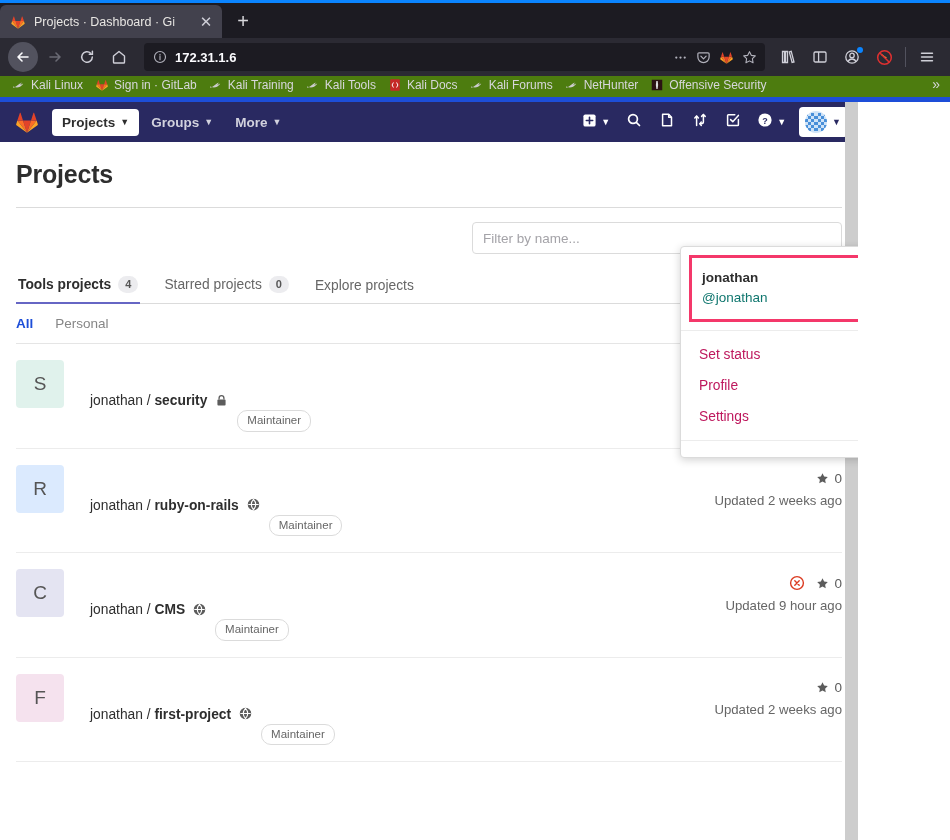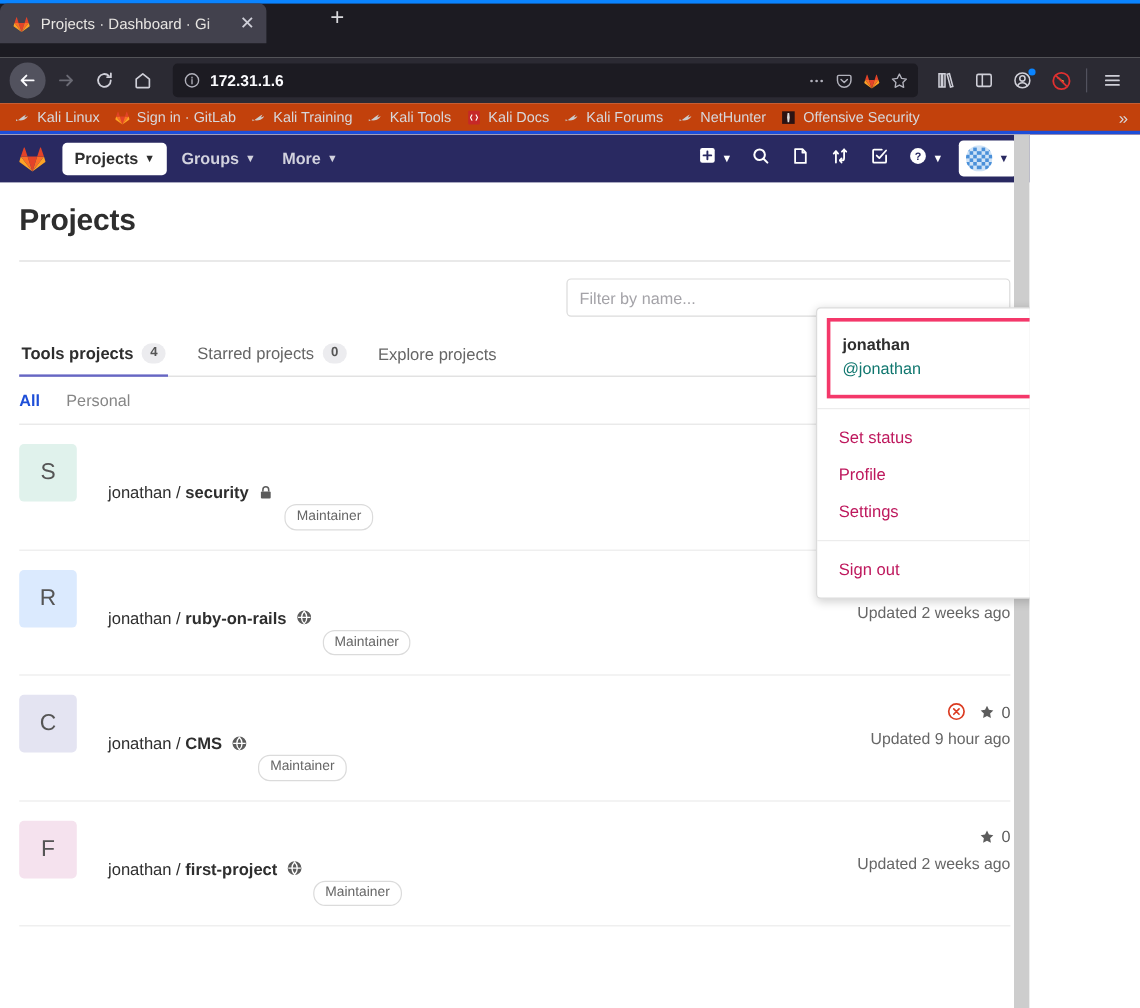--- a/index.html
+++ b/index.html
@@ -7,23 +7,22 @@
     width: 950px; height: 840px;
     font-family: "Liberation Sans", sans-serif;
     overflow: hidden;
     background: #fff;
   }
 
   
   #browser { width: 950px; height: 840px; position: relative; }
 
   .tabstrip {
-    height: 48px; background: #1c1b22; display: flex; 
+    height: 38px; background: #1c1b22; display: flex; align-items: flex-end;
     position: relative;
-    gap: 38px;
   }
   .tabstrip::before {
     content: ""; position: absolute; top: 0; left: 0; right: 0; height: 3px;
     background: #0a84ff;
   }
   .tab {
     height: 33px; width: 222px; margin-top: 3px; background: #42414d;
     border-radius: 6px 6px 0 0; display: flex; align-items: center;
     padding: 0 6px 0 10px; position: relative; overflow: hidden;
   }
@@ -61,22 +60,22 @@
     margin: 0 6px 0 8px; display: flex; align-items: center; padding: 0 8px;
     gap: 7px; min-width: 0; font-weight: bold;
   }
   .url-text { font-size: 13px; color: #fbfbfe; flex: 1 1 auto; white-space: nowrap; overflow: hidden; }
   .url-ico { width: 16px; height: 16px; flex: 0 0 16px; color: #b1b1bb; display:flex; align-items:center; justify-content:center;}
   .tb-ico { width: 30px; height: 30px; display: flex; align-items: center;
     justify-content: center; color: #cfcfd8; flex: 0 0 auto; position: relative; }
   .tb-sep { width: 1px; height: 20px; background: #52525e; margin: 0 4px; flex: 0 0 1px; }
 
   .bookmarks {
-    height: 26px; background: #c2410c; display: flex; align-items: center;
-    padding: 0 6px; gap: 0px; border-bottom: 3px solid #1d4ed8;
+    height: 26px; background: #4d7c0f; display: flex; align-items: flex-start;
+    padding: 0 6px; gap: 0px; border-bottom: 5px solid #1d4ed8;
     overflow: hidden; position: relative;
   }
   .bm {
     display: flex; align-items: center; gap: 5px; padding: 2px 6px;
     font-size: 12px; color: #d7d7db; white-space: nowrap; flex: 0 0 auto;
   }
   .bm-ico { width: 14px; height: 14px; flex: 0 0 14px; }
   .bm-chev { margin-left: auto; color: #d7d7db; font-size: 14px; padding-right: 4px; flex:0 0 auto;}
 
   
@@ -666,18 +665,17 @@
     <div class="dropdown">
       <div class="dd-user">
         <div class="dd-name">jonathan</div>
         <div class="dd-handle">@jonathan</div>
       </div>
       <div class="dd-sep"></div>
       <div class="dd-item">Set status</div>
       <div class="dd-item">Profile</div>
       <div class="dd-item">Settings</div>
       <div class="dd-sep"></div>
-      <div class="dd-item">Sign out</div>
     </div>
 
     <div class="scrollbar"></div>
   </div>
 </div>
 
 </body></html>

